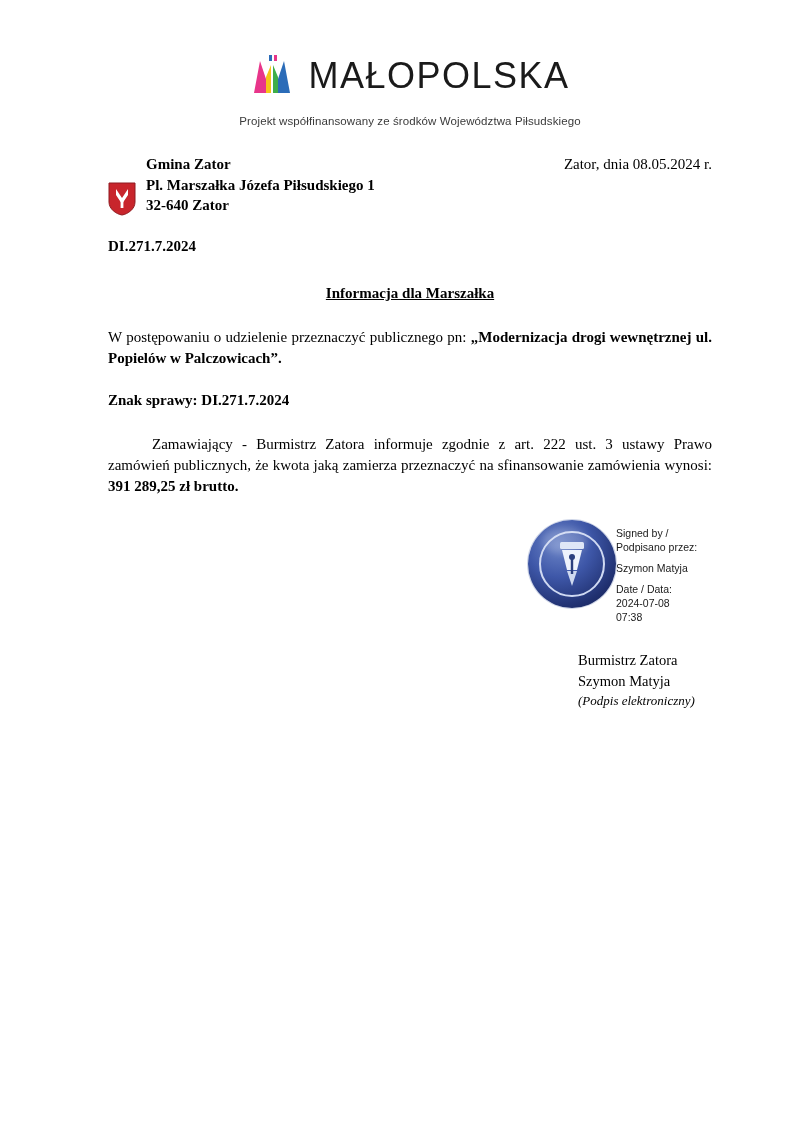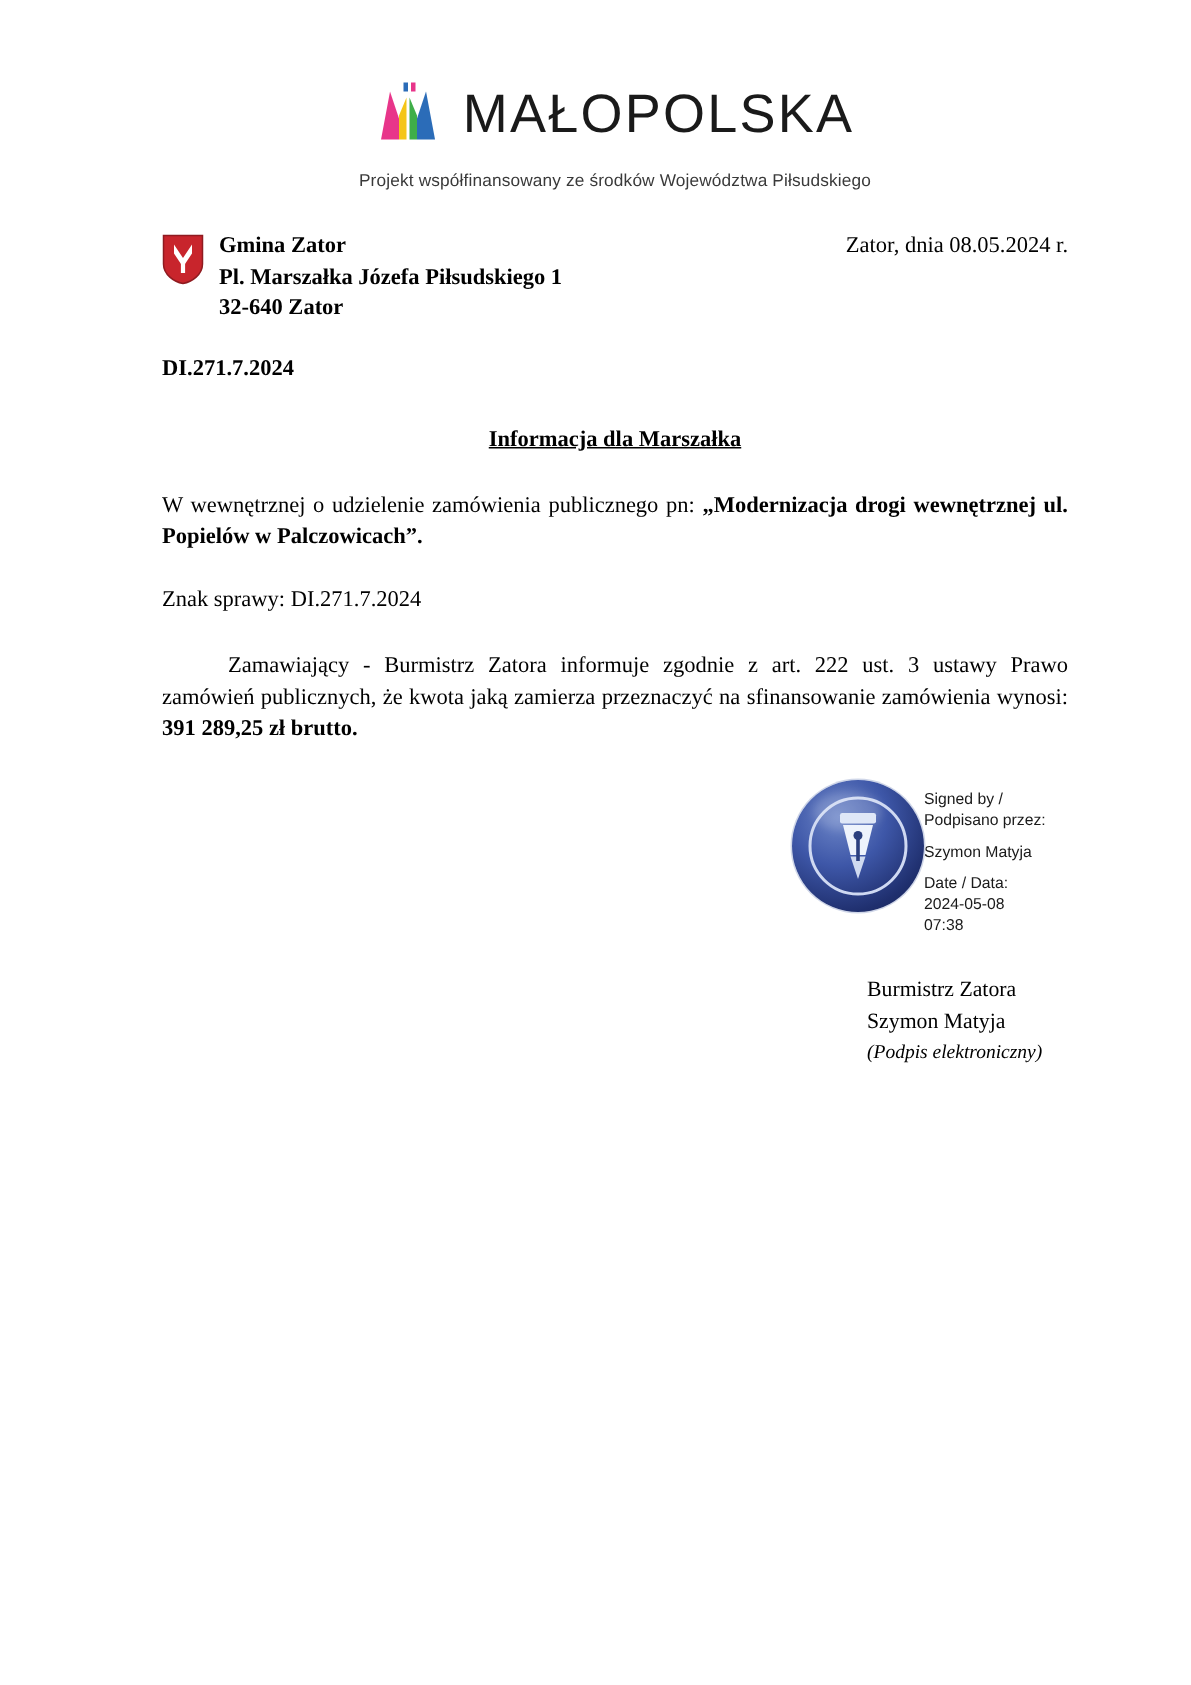--- a/index.html
+++ b/index.html
@@ -59,21 +59,21 @@
   
   .addr-wrap {
     margin-top: 27px;
     padding: 0 95px 0 95px;
     display: flex;
     justify-content: space-between;
     align-items: flex-start;
   }
   .addr-left {
     display: flex;
-    align-items: flex-start;
+    align-items: flex-end;
     gap: 10px;
   }
   .crest {
     width: 28px;
     height: 34px;
     flex: 0 0 auto;
     margin-top: 2px;
   }
   .addr-lines {
     font-size: 15px;
@@ -108,21 +108,21 @@
     margin-top: 25px;
     font-size: 15px;
     line-height: 1.42;
     text-align: justify;
   }
   .para.indent { text-indent: 44px; }
   .b { font-weight: bold; }
   .case-line {
     margin-top: 22px;
     font-size: 15px;
-    font-weight: normal;
+    font-weight: bold;
   }
 
   
   .sig-area {
     margin-top: 22px;
     padding-left: 420px;
     position: relative;
     height: 120px;
   }
   .sig-stamp {
@@ -224,21 +224,21 @@
 
   <div class="doc-body">
 
     <div class="sign-code">DI.271.7.2024</div>
 
     <div class="title">
       <span>Informacja dla Marszałka</span>
     </div>
 
     <div class="para">
-      <span>W wewnętrznej o udzielenie zamówienia publicznego pn: </span><span class="b">„Modernizacja drogi wewnętrznej ul. Popielów w Palczowicach”.</span>
+      <span>W postępowaniu o udzielenie przeznaczyć publicznego pn: </span><span class="b">„Modernizacja drogi wewnętrznej ul. Popielów w Palczowicach”.</span>
     </div>
 
     <div class="case-line">Znak sprawy: DI.271.7.2024</div>
 
     <div class="para indent">
       <span>Zamawiający - Burmistrz Zatora informuje zgodnie z art. 222 ust. 3 ustawy Prawo zamówień publicznych, że kwota jaką zamierza przeznaczyć na sfinansowanie zamówienia wynosi: </span><span class="b">391 289,25 zł brutto.</span>
     </div>
 
     <div class="sig-area">
       <div class="sig-stamp">
@@ -251,21 +251,21 @@
             <path d="M12 31 H22 L17 46 Z" fill="#cfdaf0"></path>
             <rect x="15.8" y="18" width="2.4" height="16" fill="#2b3f7e"></rect>
             <circle cx="17" cy="17" r="3" fill="#2b3f7e"></circle>
           </svg>
         </span>
         <span class="sig-text">
           <span class="grp" style="display:block; white-space:pre-line;">Signed by /
 Podpisano przez:</span>
           <span class="grp" style="display:block;">Szymon Matyja</span>
           <span style="display:block;">Date / Data:</span>
-          <span style="display:block; white-space:pre-line;">2024-05-08
+          <span style="display:block; white-space:pre-line;">2024-07-08
 07:38</span>
         </span>
       </div>
     </div>
 
     <div class="closing">
       <div>Burmistrz Zatora</div>
       <div>Szymon Matyja</div>
       <div class="it">(Podpis elektroniczny)</div>
     </div>

